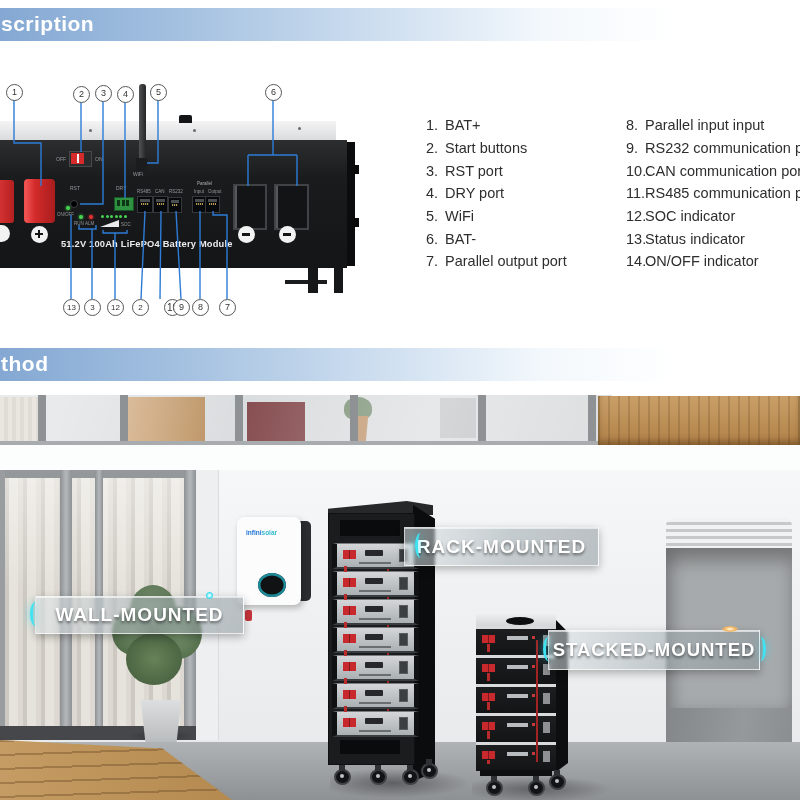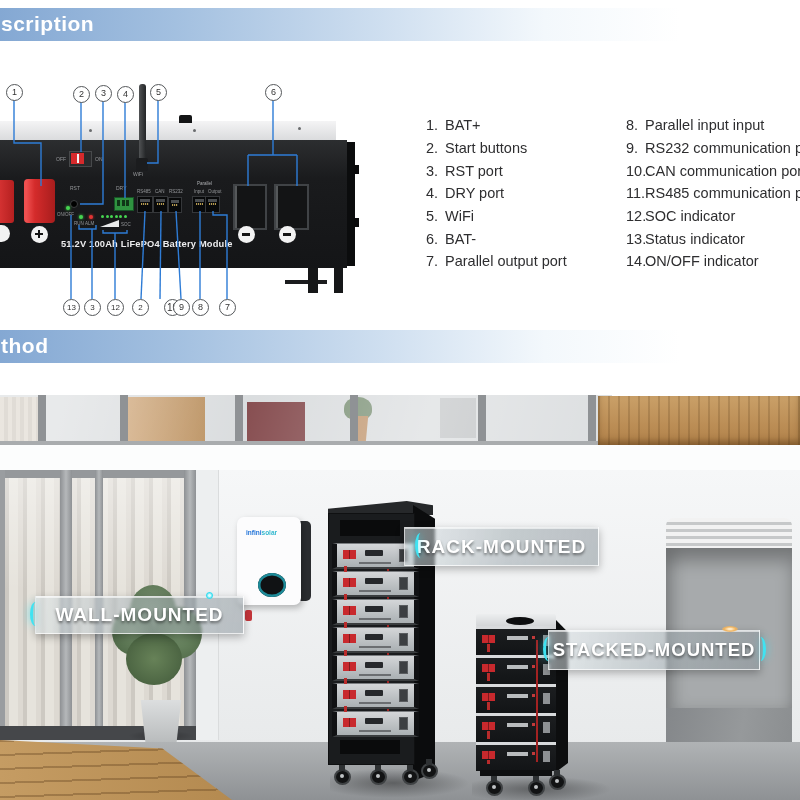--- a/index.html
+++ b/index.html
@@ -234,21 +234,21 @@
   <div class="lrow">
       <span class="n">13.</span>
       <span>Status indicator</span>
     </div>
   <div class="lrow">
       <span class="n">14.</span>
       <span>ON/OFF indicator</span>
     </div>
 </div>
 
-<div class="banner" style="top:330px;">
+<div class="banner" style="top:348px;">
   <span>thod</span>
 </div>
 
 <div class="abs" style="left:0;top:395px;width:612px;height:50px;background:#d6d9db;"></div>
 <div class="abs" style="left:0;top:397px;width:38px;height:46px;background:repeating-linear-gradient(90deg,#d9d2c6 0 4px,#c7c0b4 4px 8px);"></div>
 <div class="abs" style="left:124px;top:397px;width:81px;height:46px;background:linear-gradient(90deg,#c99c6a,#b3854f);"></div>
 <div class="abs" style="left:247px;top:402px;width:58px;height:41px;background:#7a3b3e;"></div>
 <div class="abs" style="left:440px;top:398px;width:36px;height:40px;background:#b9bcbe;"></div>
 <div class="abs" style="left:344px;top:397px;width:28px;height:23px;border-radius:50% 50% 40% 40%;background:#6e8668;"></div>
 <div class="abs" style="left:348px;top:416px;width:22px;height:28px;background:#b98a5e;clip-path:polygon(8% 0,92% 0,80% 100%,20% 100%);"></div>

